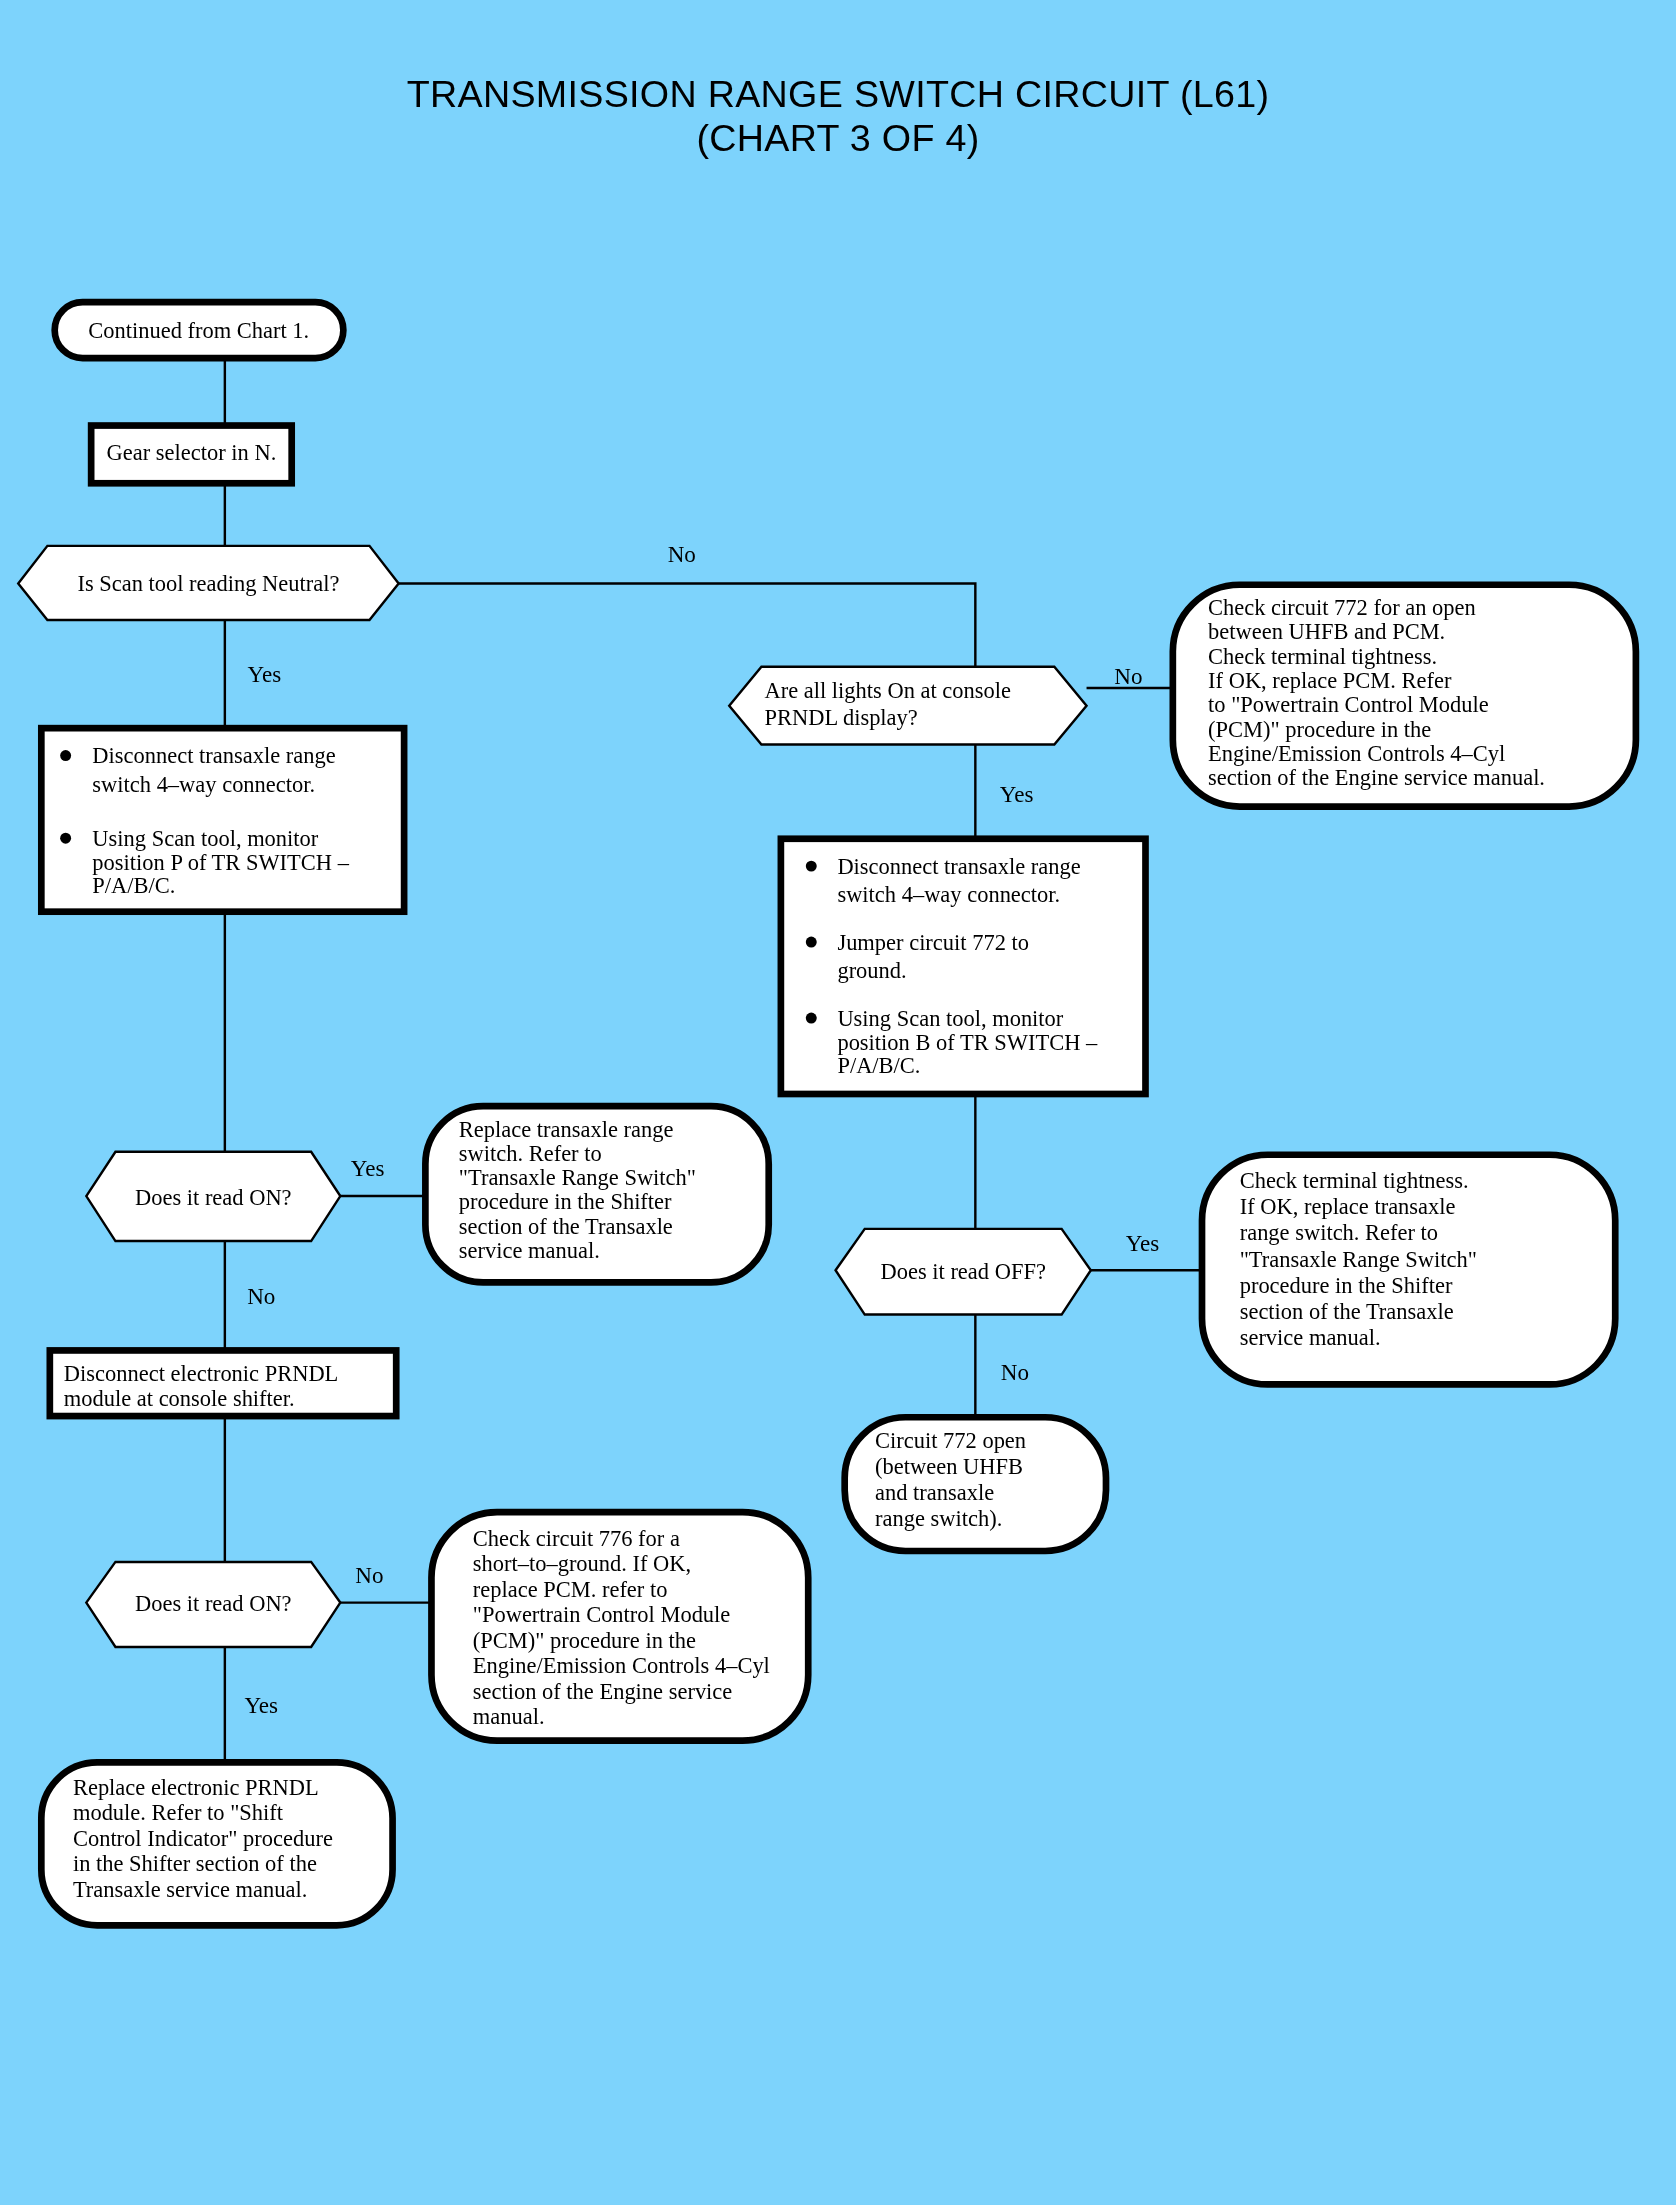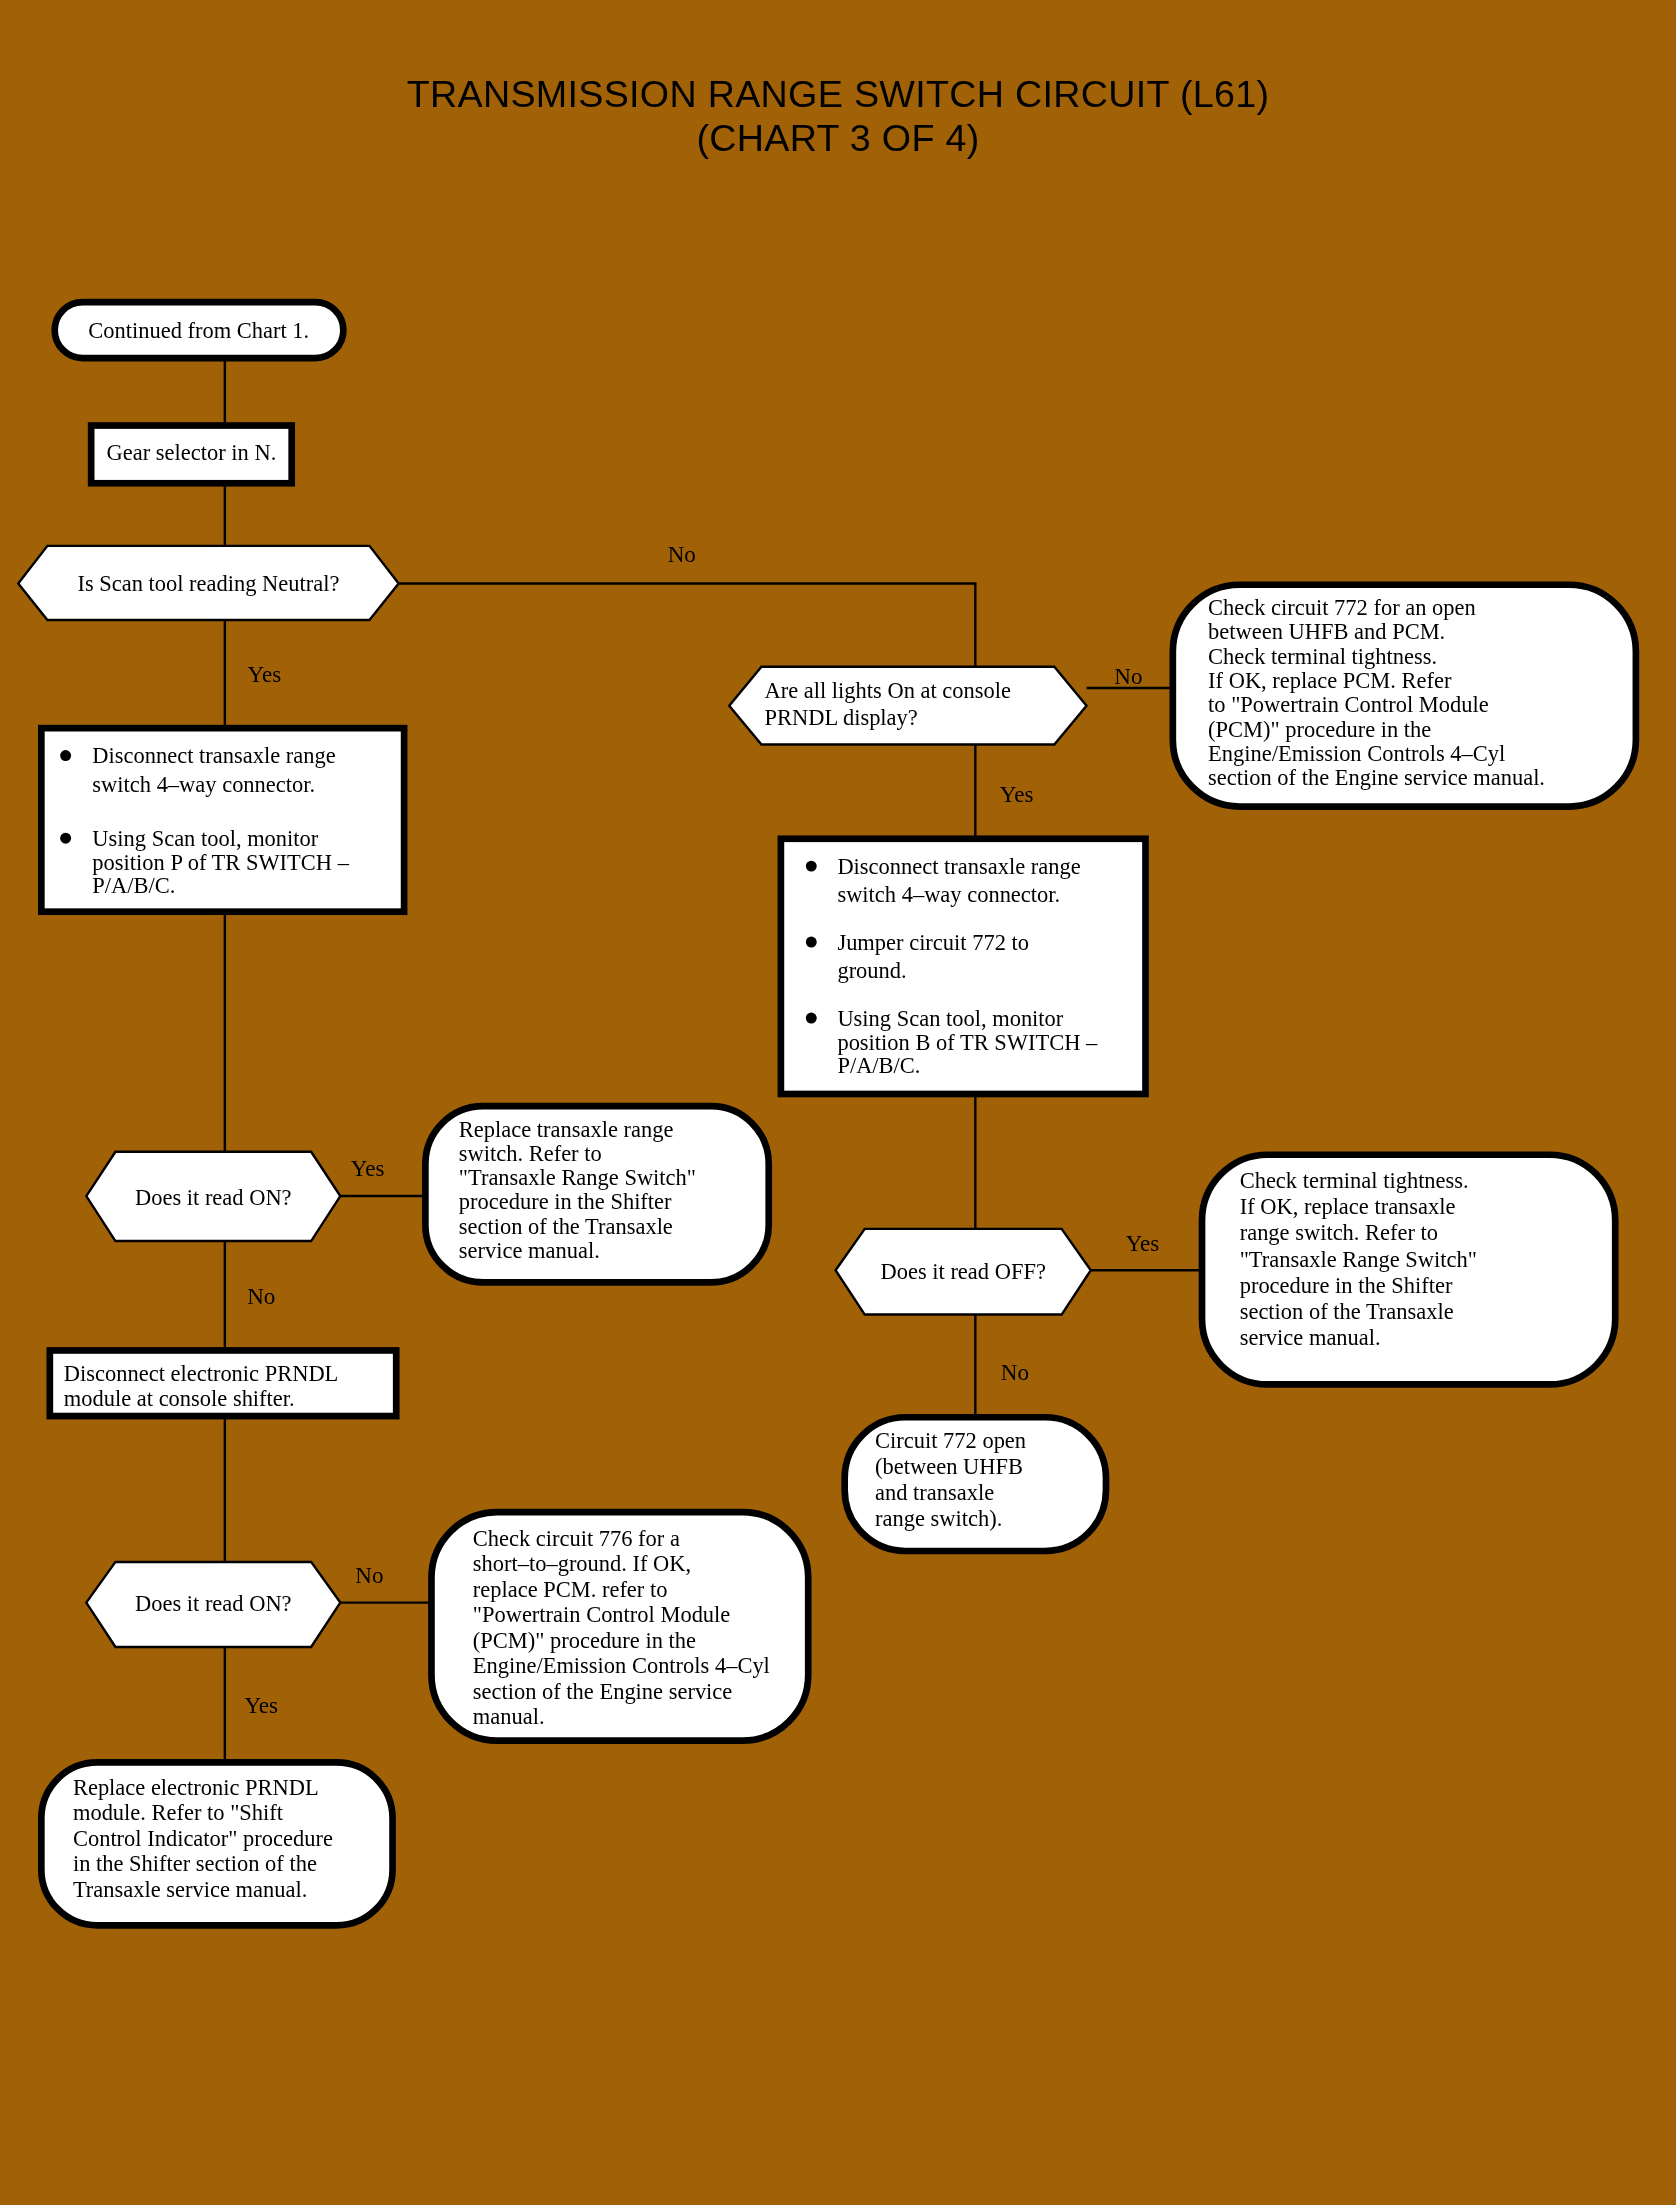--- a/index.html
+++ b/index.html
@@ -9,21 +9,21 @@
     background: #ffffff;
   }
   body {
     font-family: "Liberation Serif", "DejaVu Serif", serif;
     color: #000000;
   }
   #page {
     position: relative;
     width: 1676px;
     height: 2205px;
-    background: #a16207;
+    background: #7dd3fc;
     overflow: hidden;
     text-align: center;
   }
   #chart-svg {
     position: absolute;
     left: 0;
     top: 0;
     width: 1676px;
     height: 2205px;
     display: block;

